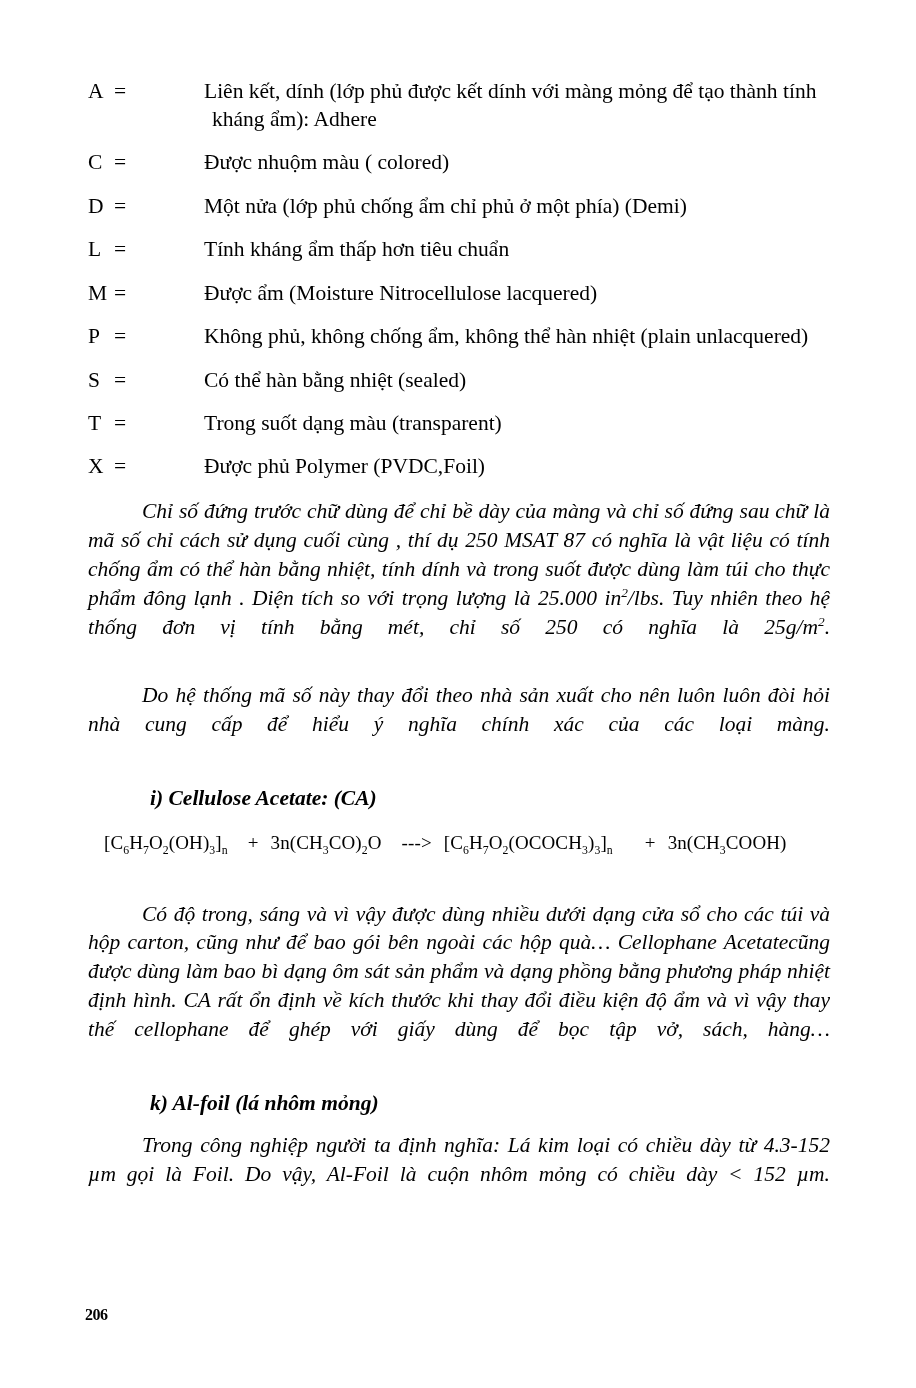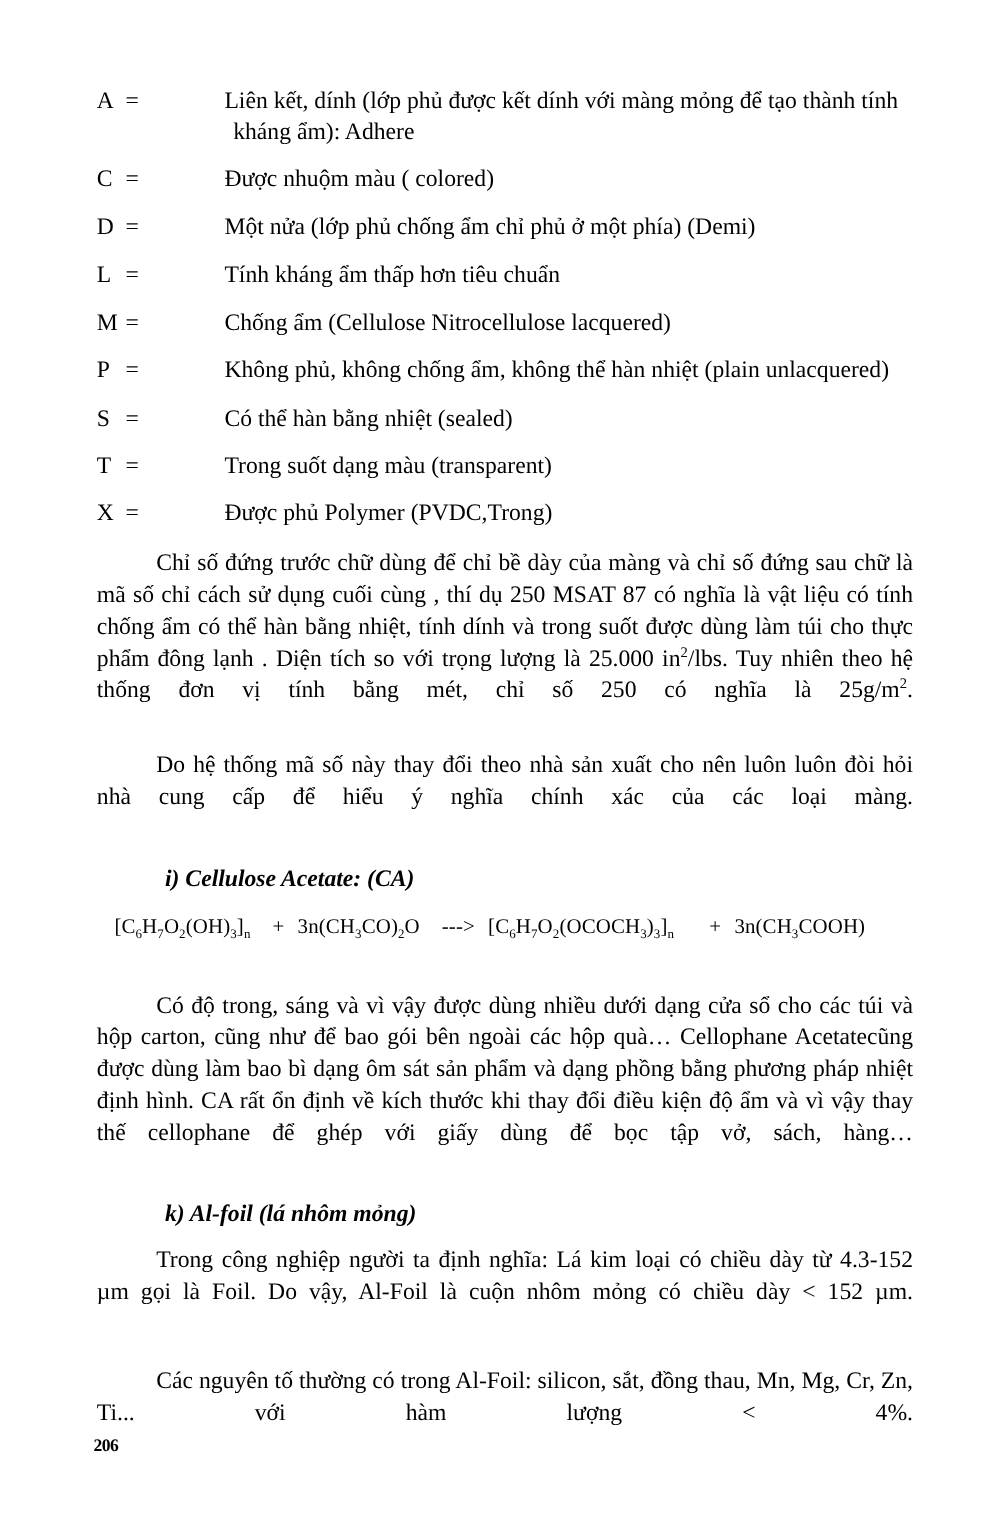--- a/index.html
+++ b/index.html
@@ -54,20 +54,21 @@
 
   
   .para {
     font-size: 21.5px;
     line-height: 1.345;
     text-align: justify;
     text-indent: 54px;
     margin: 0 0 11px 0;
     -webkit-hyphens: none;
     hyphens: none;
+    font-style: italic;
   }
 
   
   .para:after {
     content: "";
     display: inline-block;
     width: 100%;
   }
 
   sup.sup {
@@ -142,37 +143,37 @@
 
       <div class="def-item">
         <span class="def-key">D</span><span class="def-eq">=</span><span>Một  nửa (lớp phủ chống ẩm chỉ phủ ở một phía) (Demi)</span>
       </div>
 
       <div class="def-item">
         <span class="def-key">L</span><span class="def-eq">=</span><span>Tính kháng ẩm thấp hơn tiêu chuẩn</span>
       </div>
 
       <div class="def-item">
-        <span class="def-key">M</span><span class="def-eq">=</span><span>Chống ẩm (Cellulose Nitrocellulose lacquered)</span>
+        <span class="def-key">M</span><span class="def-eq">=</span><span>Được ẩm (Moisture Nitrocellulose lacquered)</span>
       </div>
 
       <div class="def-item">
         <span class="def-key">P</span><span class="def-eq">=</span><span>Không phủ, không chống ẩm, không thể hàn nhiệt (plain unlacquered)</span>
       </div>
 
       <div class="def-item">
         <span class="def-key">S</span><span class="def-eq">=</span><span>Có thể hàn bằng nhiệt (sealed)</span>
       </div>
 
       <div class="def-item">
         <span class="def-key">T</span><span class="def-eq">=</span><span>Trong suốt dạng màu (transparent)</span>
       </div>
 
       <div class="def-item">
-        <span class="def-key">X</span><span class="def-eq">=</span><span>Được phủ Polymer (PVDC,Trong)</span>
+        <span class="def-key">X</span><span class="def-eq">=</span><span>Được phủ Polymer (PVDC,Foil)</span>
       </div>
 
     </div>
 
     <p class="para"><span>Chỉ số đứng trước chữ dùng để chỉ bề dày của màng và chỉ số đứng sau chữ là mã số chỉ cách sử dụng cuối cùng , thí dụ 250 MSAT 87 có nghĩa là vật liệu có tính chống ẩm có thể hàn bằng nhiệt, tính dính và trong suốt được dùng làm túi cho thực phẩm đông lạnh . Diện tích so với trọng lượng là 25.000 in</span><sup class="sup">2</sup><span>/lbs. Tuy nhiên theo hệ thống đơn vị tính bằng mét, chỉ số 250 có nghĩa là 25g/m</span><sup class="sup">2</sup><span>.</span></p>
 
     <p class="para">Do hệ thống mã số này thay đổi theo nhà sản xuất cho nên luôn luôn đòi hỏi nhà cung cấp để hiểu ý nghĩa chính xác của các loại màng.</p>
 
     <div class="heading">i) Cellulose Acetate: (CA)</div>
 
@@ -181,18 +182,17 @@
     <div class="gap-md"></div>
 
     <p class="para">Có độ trong, sáng và vì vậy được dùng nhiều dưới dạng cửa sổ cho các túi và hộp carton, cũng như để bao gói bên ngoài các hộp quà… Cellophane Acetatecũng được dùng làm bao bì  dạng ôm sát sản phẩm và dạng phồng bằng phương pháp nhiệt định hình. CA rất ổn định về kích thước khi thay đổi điều kiện độ ẩm và vì vậy thay thế cellophane để ghép với giấy dùng để bọc tập vở, sách, hàng…</p>
 
     <div class="heading">k) Al-foil (lá nhôm mỏng)</div>
 
     <p class="para">Trong công nghiệp người ta định nghĩa: Lá kim loại có chiều dày từ 4.3-152 µm gọi là Foil. Do vậy, Al-Foil là cuộn nhôm mỏng có chiều dày &lt; 152 µm.</p>
 
     <div class="gap-sm"></div>
 
-    <p class="para">Các nguyên tố thường có trong Al-Foil: silicon, sắt, đồng thau, Mn, Mg, Cr, Zn, Ti... với hàm lượng &lt; 4%.</p>
 
   </div>
 
   <div class="page-number">206</div>
 </div>
 
 </body></html>

